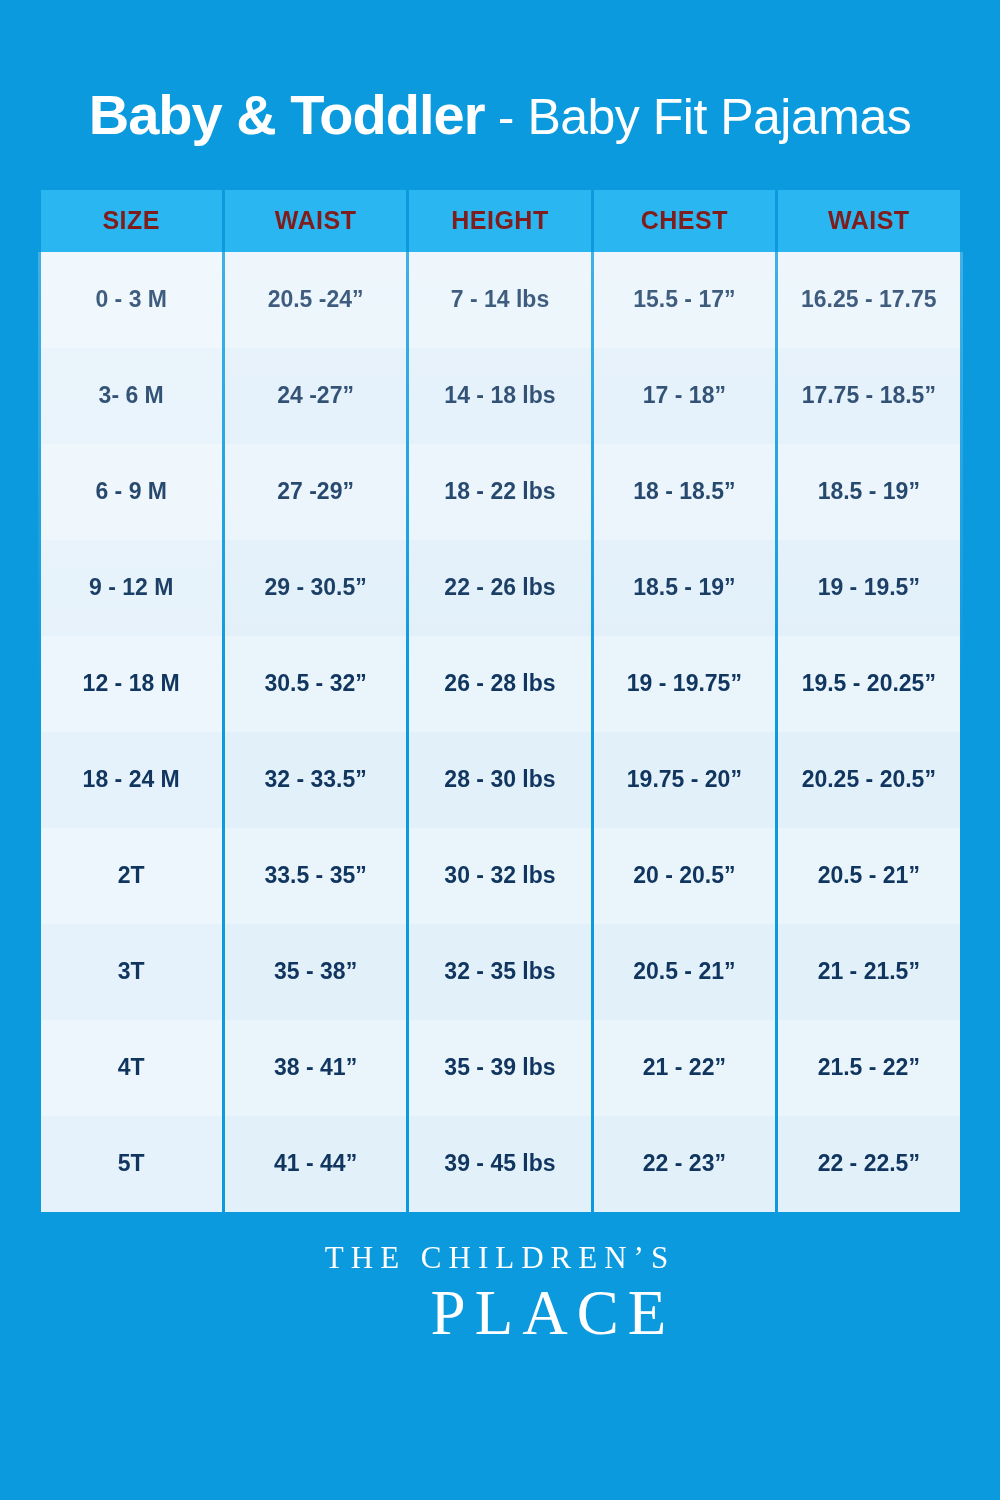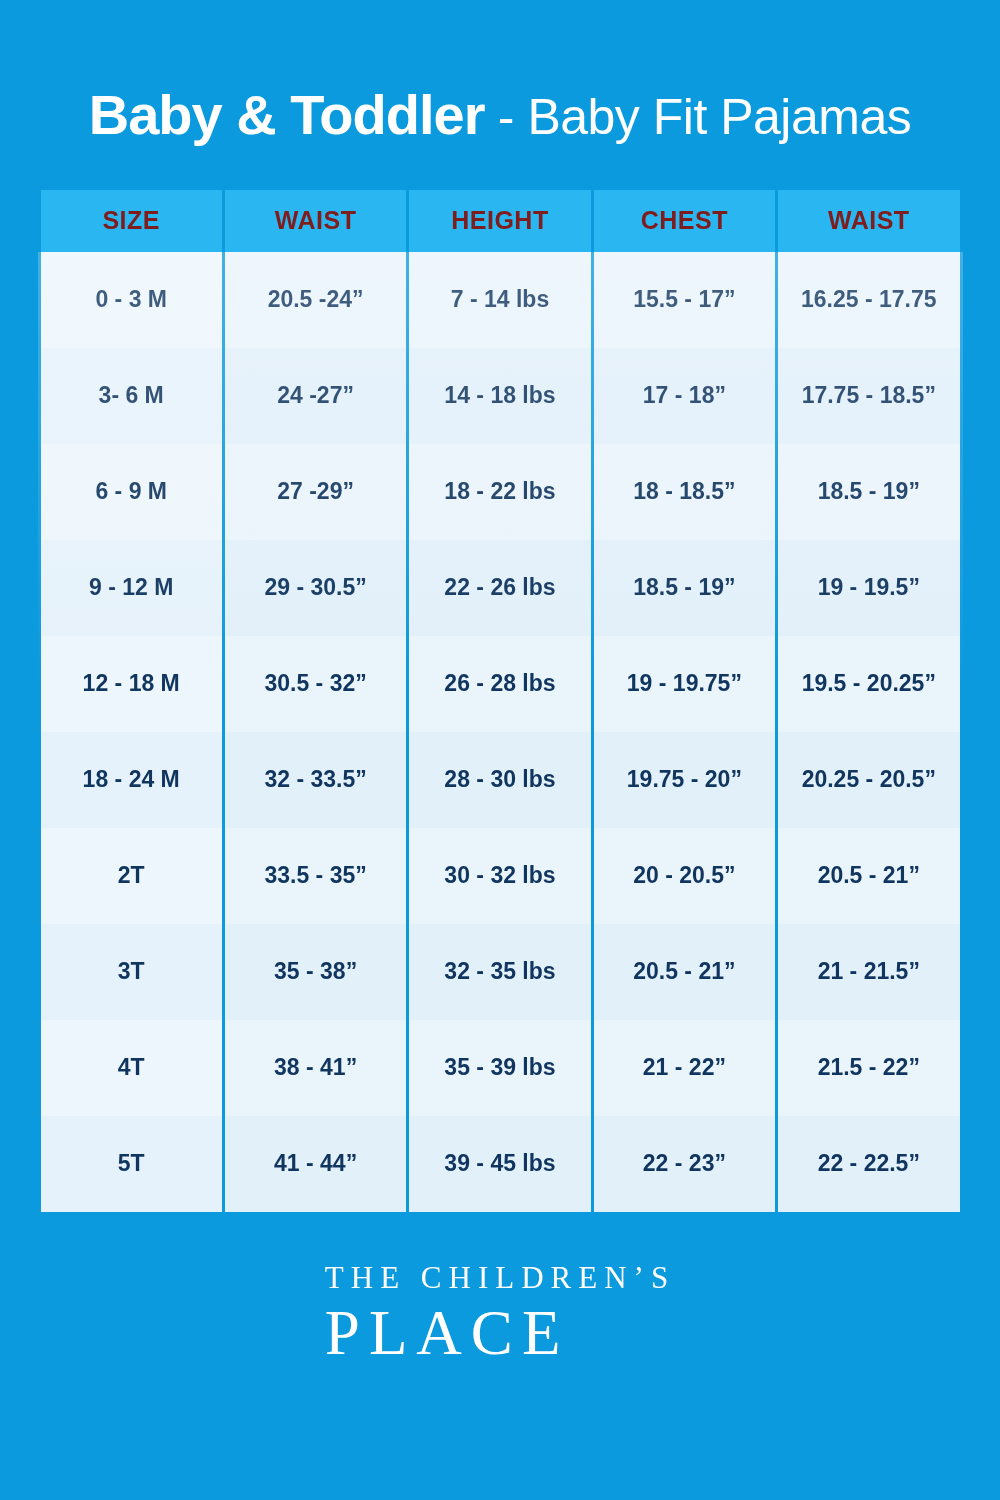--- a/index.html
+++ b/index.html
@@ -80,22 +80,22 @@
   .table-wrap::after {
     content: "";
     position: absolute;
     left: 0; right: 0; top: 62px; bottom: 0;
     pointer-events: none;
     background: linear-gradient(to bottom, rgba(255,255,255,0.22), rgba(255,255,255,0) 45%);
   }
 
   
   .logo {
-    margin-top: 48px;
-    text-align: left;
+    margin-top: 28px;
+    text-align: right;
     color: #ffffff;
     font-family: "Liberation Serif", serif;
   }
   .logo-top {
     font-size: 31px;
     letter-spacing: 7px;
     font-weight: 400;
   }
   .logo-bottom {
     font-size: 63px;

